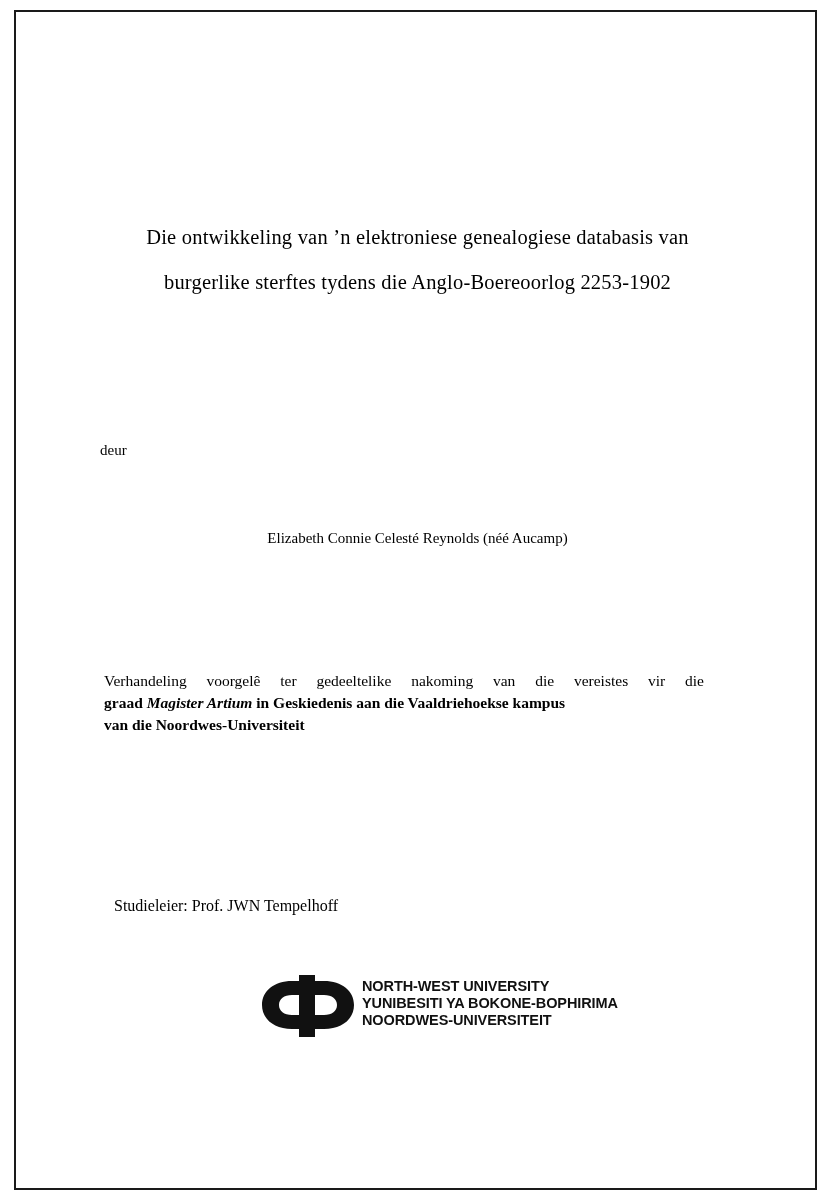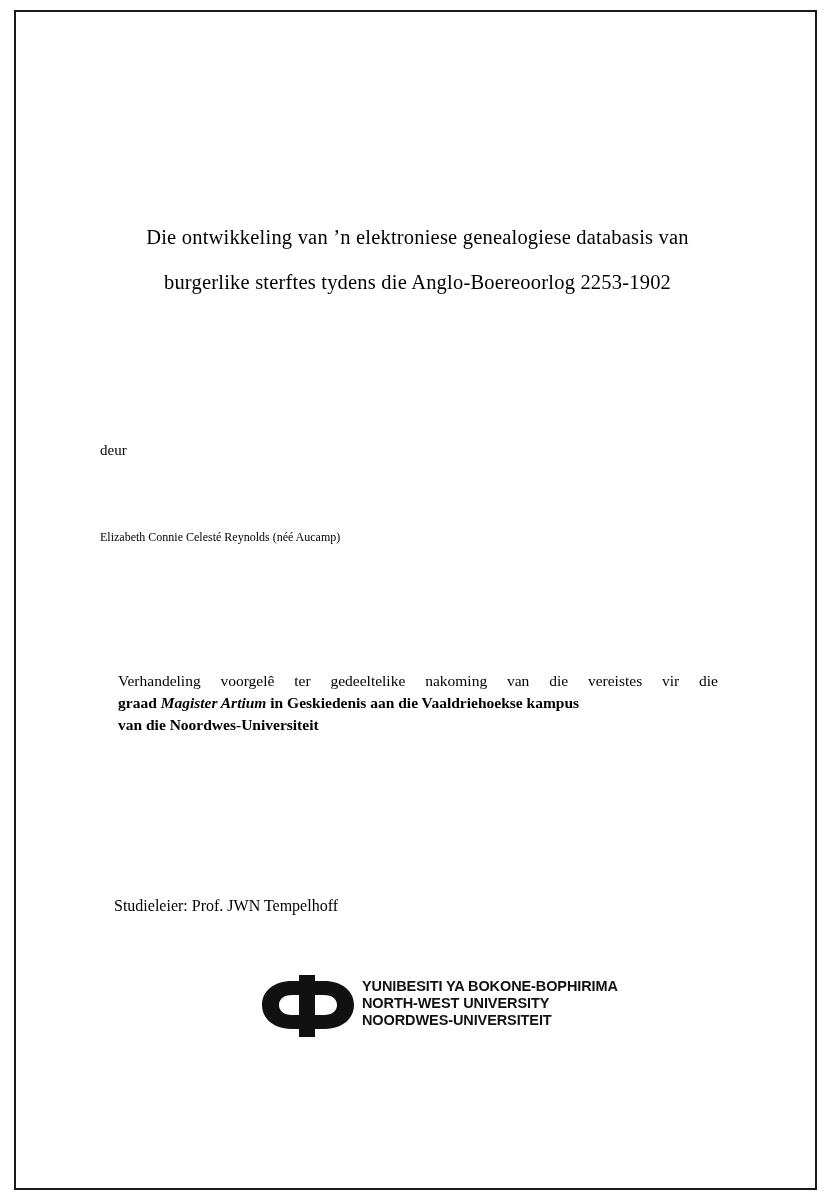--- a/index.html
+++ b/index.html
@@ -58,33 +58,32 @@
     width: 635px;
     text-align: left;
     font-size: 15px;
   }
 
   .author {
     position: absolute;
     left: 0;
     top: 520px;
     width: 635px;
-    text-align: left;
-    font-size: 12px;
+    text-align: center;
+    font-size: 15px;
   }
 
   .statement {
     position: absolute;
     left: 4px;
     top: 660px;
     width: 600px;
     font-size: 15.5px;
     line-height: 22px;
     text-align: justify;
-    margin-left: 14px;
   }
   .statement .just-line {
     display: block;
     text-align: justify;
     text-align-last: justify;
   }
   .statement .plain-line {
     display: block;
     text-align: left;
     font-weight: bold;
@@ -170,20 +169,20 @@
       <div class="logo-mark">
         <svg width="118" height="62" viewBox="0 0 118 62" xmlns="http://www.w3.org/2000/svg" aria-hidden="true">
           <g fill="#111111">
             <path d="M42,6 C24,6 12,16 12,30 C12,44 24,54 42,54 L60,54 L60,40 L42,40 C34,40 29,36 29,30 C29,24 34,20 42,20 L60,20 L60,6 Z"></path>
             <path d="M56,6 L74,6 C92,6 104,16 104,30 C104,44 92,54 74,54 L56,54 L56,40 L74,40 C82,40 87,36 87,30 C87,24 82,20 74,20 L56,20 Z"></path>
             <rect x="49" y="0" width="16" height="62"></rect>
           </g>
         </svg>
       </div>
       <div class="logo-text">
+        <span>NORTH-WEST UNIVERSITY</span>
         <span>YUNIBESITI YA BOKONE-BOPHIRIMA</span>
-        <span>NORTH-WEST UNIVERSITY</span>
         <span>NOORDWES-UNIVERSITEIT</span>
       </div>
     </div>
 
   </div>
 </div>
 
 </body></html>

